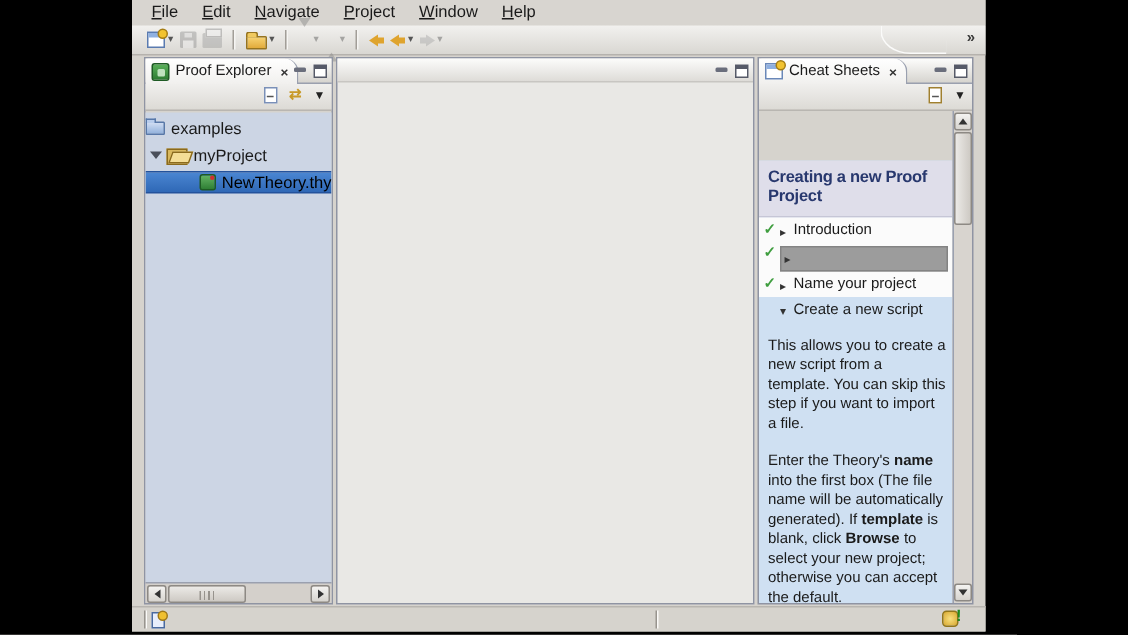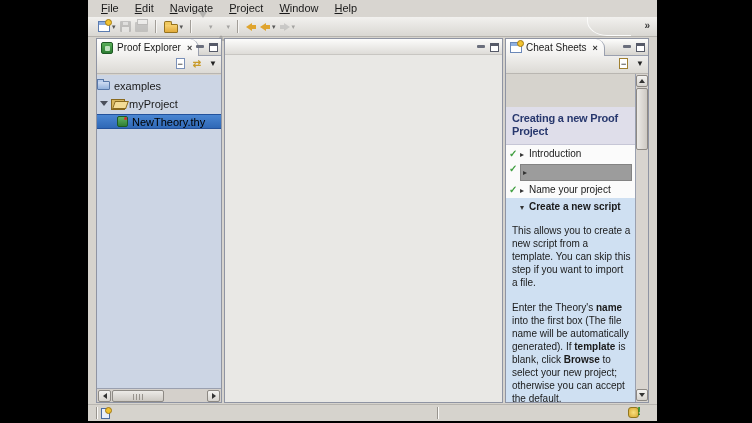--- a/index.html
+++ b/index.html
@@ -88,21 +88,21 @@
   #explorer { left:8px; top:38px; width:126px; height:365px; }
   .tree { position:absolute; left:0; top:36px; right:0; bottom:14px;
           background:#ccd5e4; font-size:11px; overflow:hidden; }
   .tree-row { display:flex; align-items:center; height:15px; margin-top:3px; }
   .tree-row .lbl { margin-left:4px; white-space:nowrap; }
   .indent-a { }
   .indent-b { padding-left:3px; }
   .expander { width:0; height:0; border-left:4px solid transparent; border-right:4px solid transparent;
               border-top:5px solid #4a4f5a; margin-right:3px; }
   .tree-row.selected { background:linear-gradient(#4a86d2,#2f68b6); border-top:1px solid #23529c;
-                       border-bottom:1px solid #23529c; padding-left:20px; color:#000; }
+                       border-bottom:1px solid #23529c; padding-left:36px; color:#000; }
   .ico-folder-blue { width:13px; height:9px; background:linear-gradient(#cfdcf2,#93b2dc);
                      border:1px solid #5878a8; border-radius:1px; position:relative; }
   .ico-folder-blue::before { content:''; position:absolute; left:-1px; top:-3px; width:5px; height:2px;
                      background:#b9cdec; border:1px solid #5878a8; border-bottom:none; }
   .ico-folder-open { width:14px; height:10px; position:relative; }
   .ico-folder-open::before { content:''; position:absolute; left:0; top:0; width:12px; height:9px;
                      background:#d9b85e; border:1px solid #8a6a1e; }
   .ico-folder-open::after { content:''; position:absolute; left:1px; bottom:0; width:12px; height:6px;
                      background:#f4dd96; border:1px solid #8a6a1e;
                      transform:skewX(-20deg); transform-origin:bottom left; }
@@ -141,21 +141,21 @@
                  line-height:13px; padding:5px 2px 6px 6px; letter-spacing:-0.2px;
                  border-bottom:1px solid #c6c6d6; }
   .steps { background:#fbfbfb; padding:2px 0 0 0; }
   .step { display:flex; align-items:flex-start; padding:1px 2px 1px 3px; line-height:12px; }
   .check { color:#3f9e3f; font-weight:bold; font-size:10px; width:11px; flex:none; }
   .step-arrow { font-size:8px; color:#333; width:9px; flex:none; padding-top:1px; }
   .step-lbl { flex:1; }
   .step-hl { background:#9c9c9c; border:1px solid #838383; margin:1px 1px 1px 0;
              padding:1px 2px; display:flex; flex:1; align-items:flex-start; }
   .step.current { background:#cfe0f2; padding-left:14px; padding-top:3px; padding-bottom:2px; }
-  .step.current .step-lbl { font-weight:bold; }
+  .step.current .step-lbl { font-weight:normal; }
   .cheat-body { padding:8px 4px 0 6px; line-height:13px; }
   .cheat-body p { margin:0 0 12px 0; }
   .b { font-weight:bold; }
   .vscroll { position:absolute; right:0; top:35px; bottom:0; width:13px; background:#d8d4cf;
              border-left:1px solid #9aa0af; }
   .vs-btn { position:absolute; left:0px; width:12px; height:12px; background:linear-gradient(#f4f3f1,#d7d4cf);
             border:1px solid #8d8984; border-radius:2px; display:flex; align-items:center; justify-content:center; }
   .vs-btn.up { top:1px; } .vs-btn.down { bottom:1px; }
   .vthumb { position:absolute; left:0px; top:14px; width:12px; height:62px;
             background:linear-gradient(90deg,#eceae7,#cdc9c3); border:1px solid #8d8984; border-radius:2px; }

